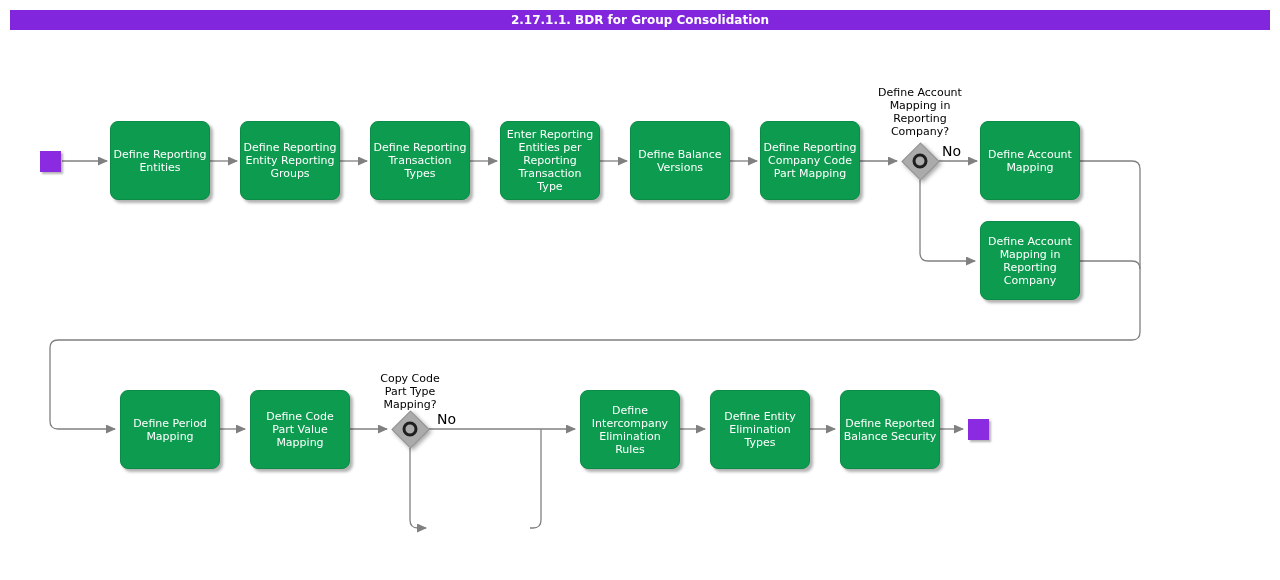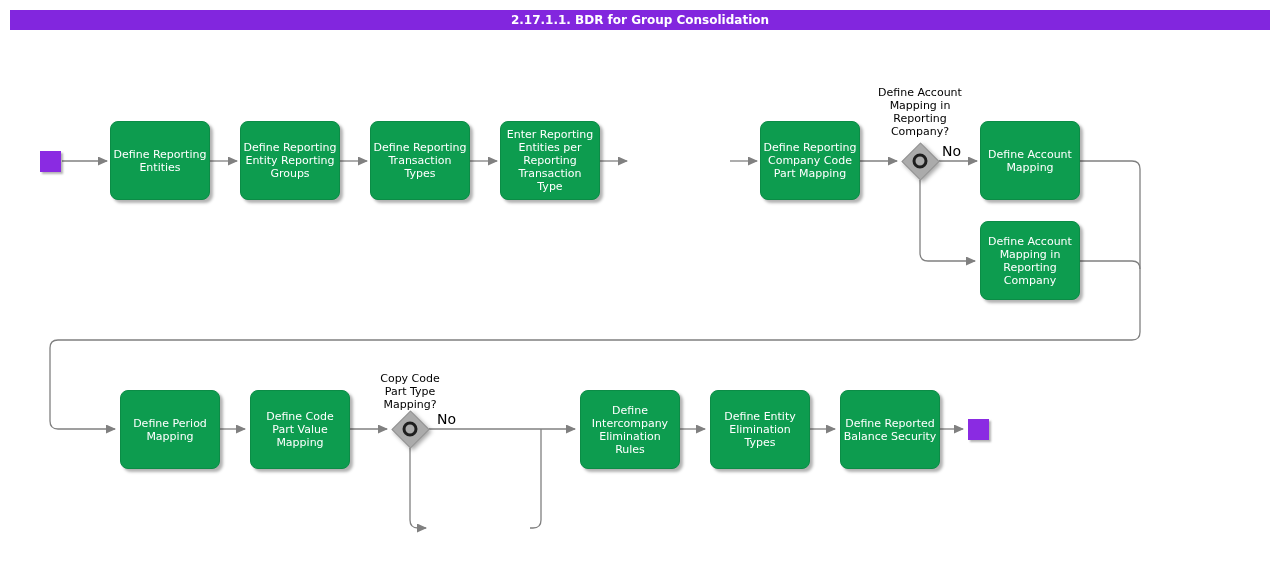--- a/index.html
+++ b/index.html
@@ -95,20 +95,24 @@
 Transaction
 Types</span>
   </div>
   <div class="task" style="left:500px;top:121px">
     <span class="lbl">Enter Reporting
 Entities per
 Reporting
 Transaction
 Type</span>
   </div>
+  <div class="task" style="left:630px;top:121px">
+    <span class="lbl">Define Balance
+Versions</span>
+  </div>
   <div class="task" style="left:760px;top:121px">
     <span class="lbl">Define Reporting
 Company Code
 Part Mapping</span>
   </div>
   <div class="task" style="left:980px;top:121px">
     <span class="lbl">Define Account
 Mapping</span>
   </div>
   <div class="task" style="left:980px;top:221px">

